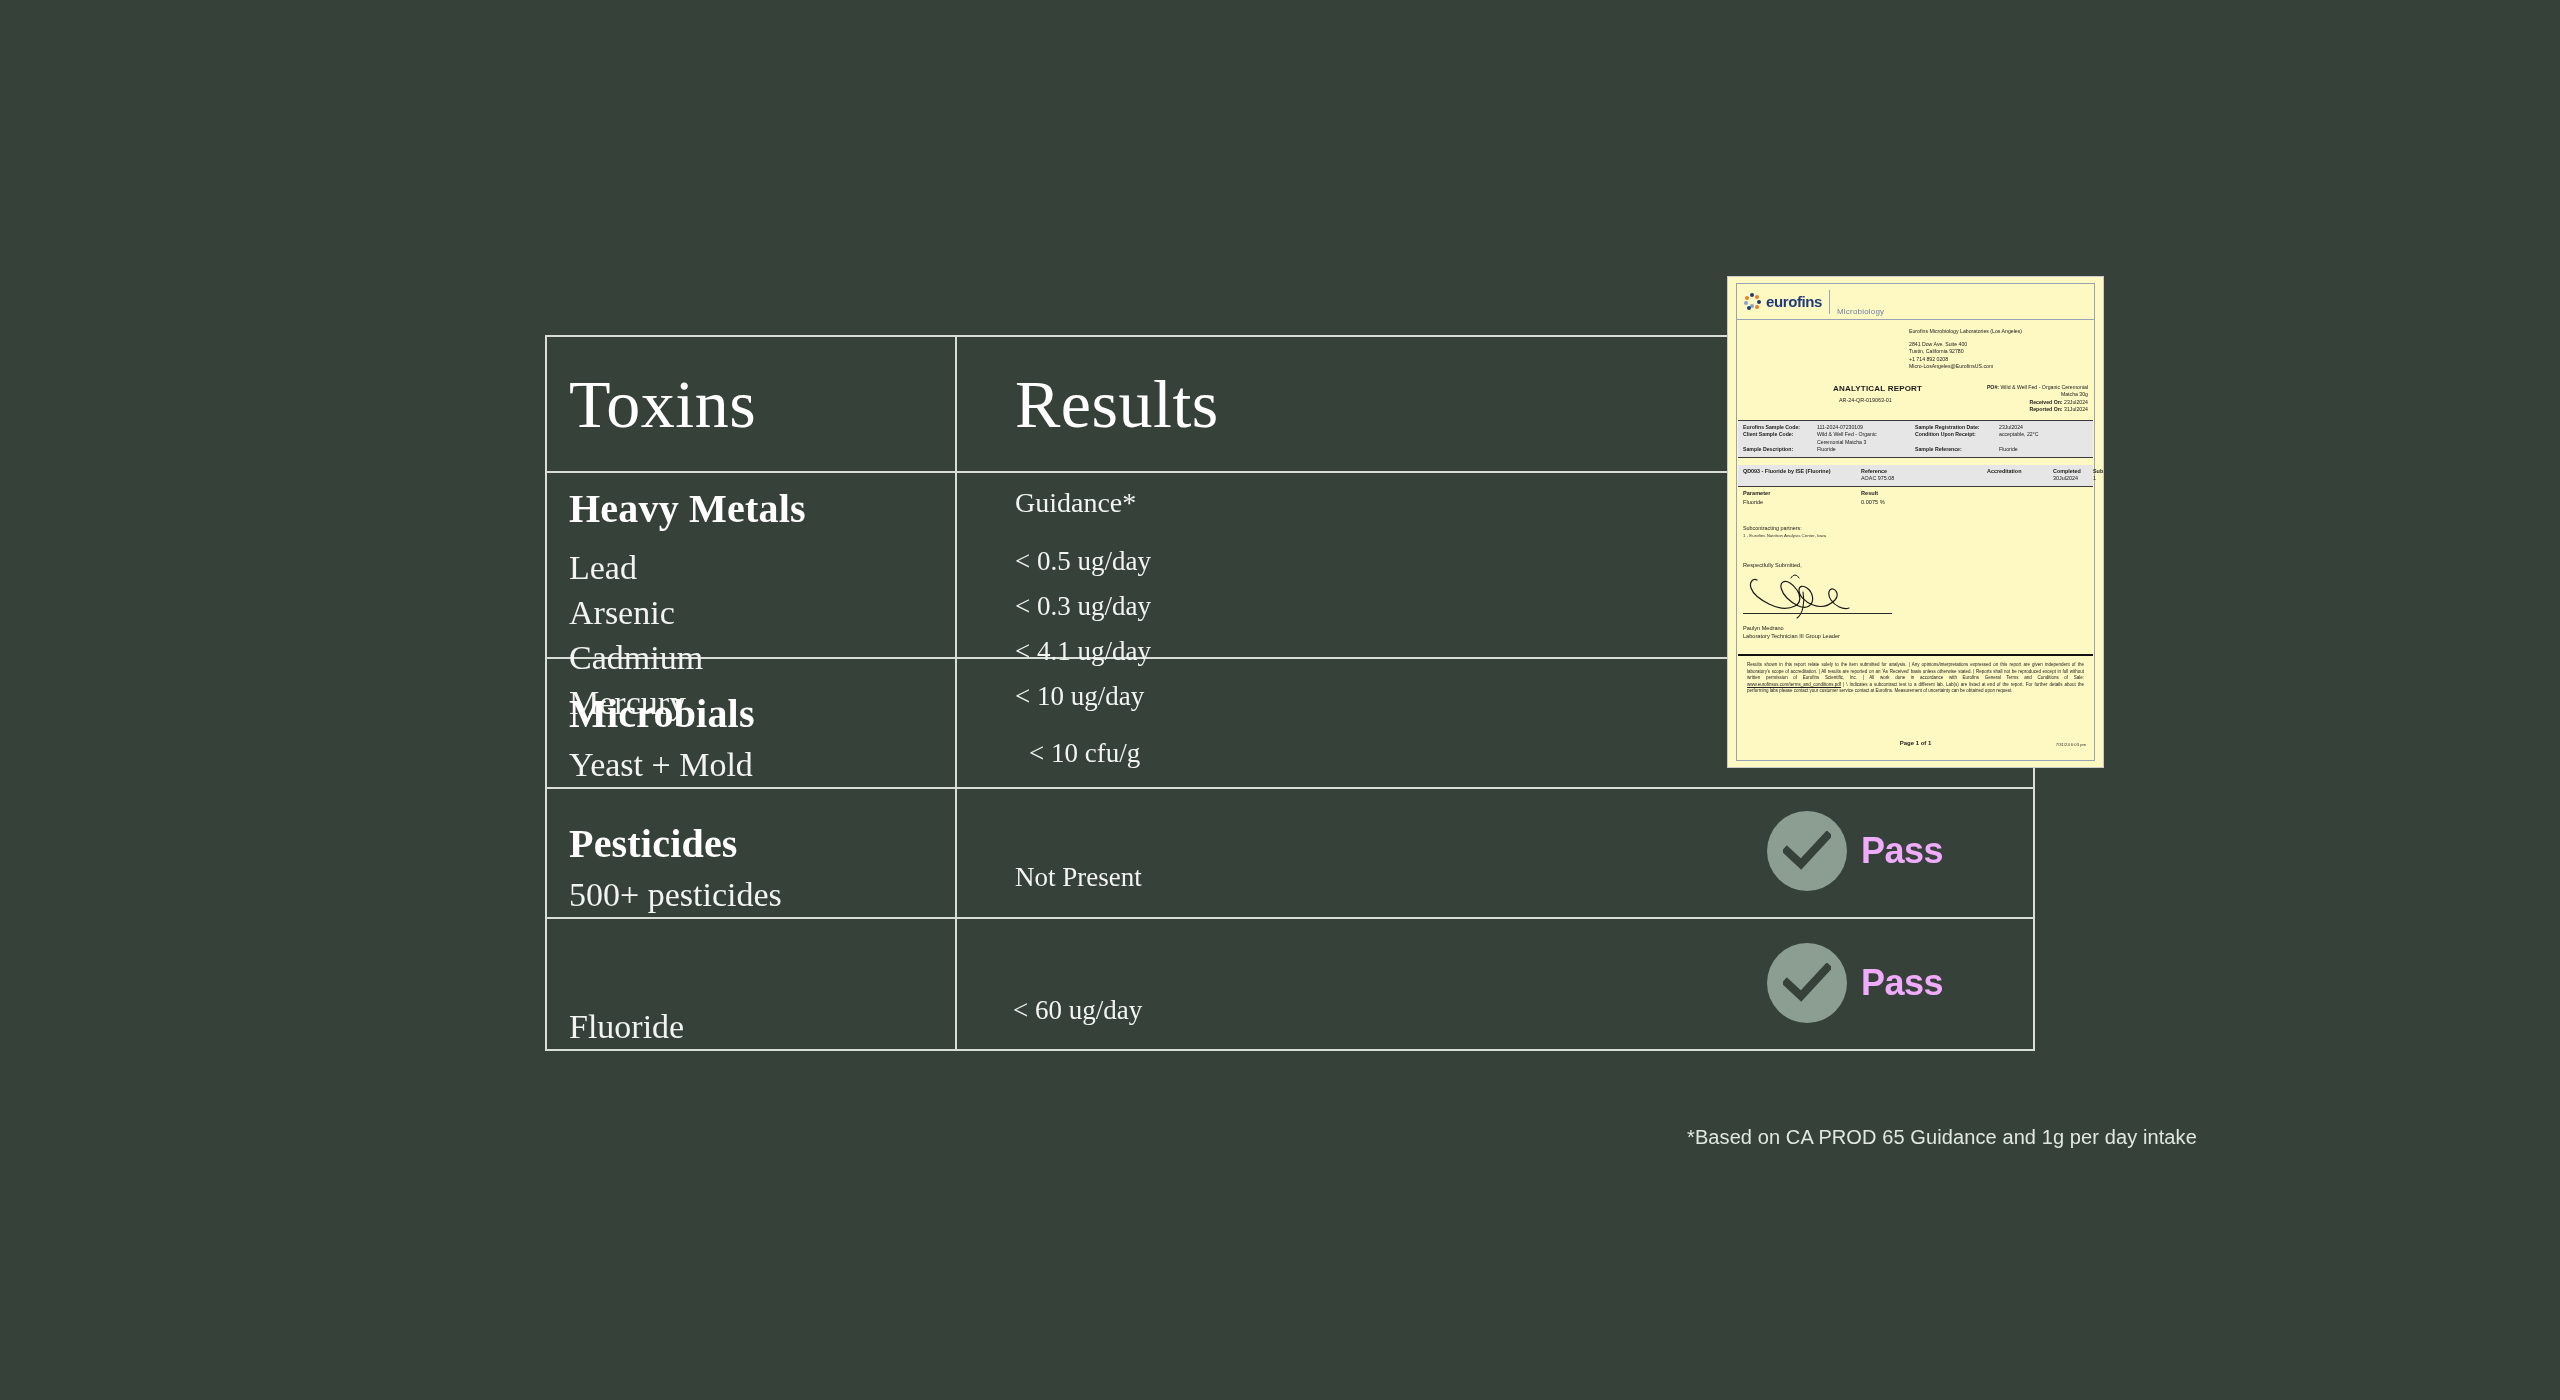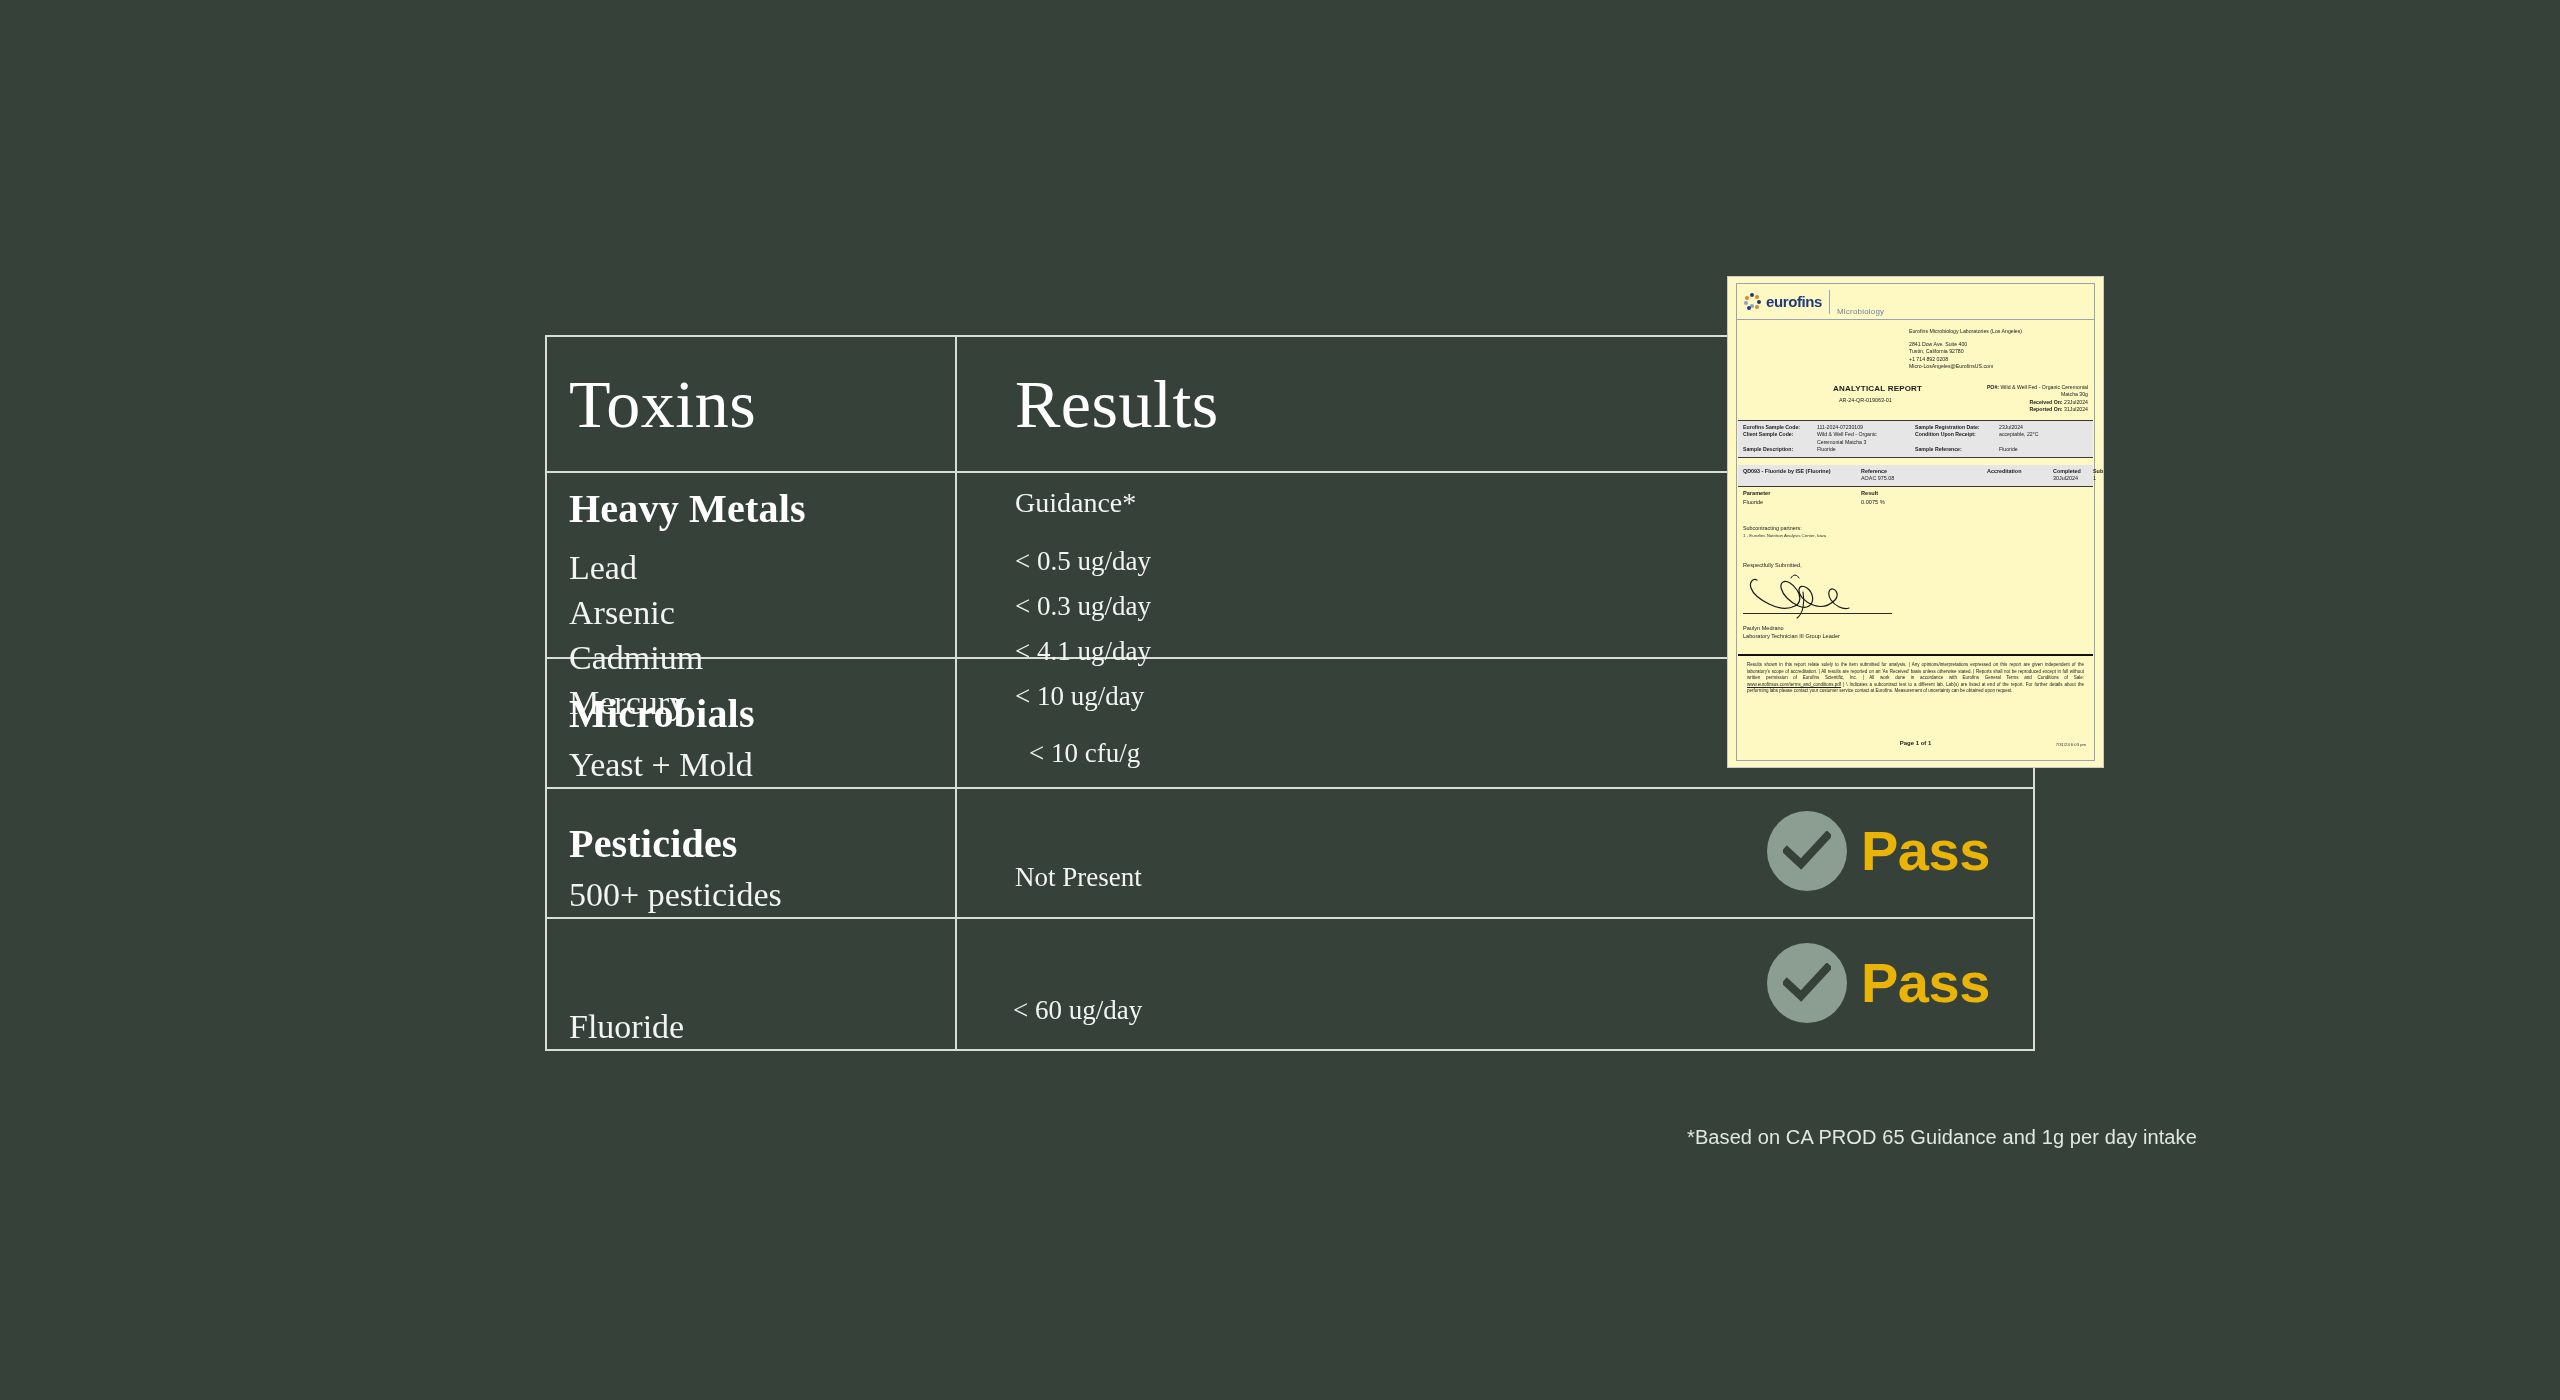--- a/index.html
+++ b/index.html
@@ -129,23 +129,23 @@
     background: #8b9e91;
     position: relative;
     flex: 0 0 80px;
   }
   .pass-circle svg {
     position: absolute;
     left: 16px;
     top: 20px;
   }
   .pass-text {
-    color: #eab308;
+    color: #f0abfc;
     font-family: "Liberation Sans", sans-serif;
-    font-size: 56px;
+    font-size: 36px;
     font-weight: 700;
     line-height: 1;
     letter-spacing: -0.5px;
   }
 
   .badge-hm    { left: 810px; top: 52px; }
   .badge-micro { left: 810px; top: 23px; }
   .badge-pest  { left: 810px; top: 22px; }
   .badge-min   { left: 810px; top: 24px; }
 

